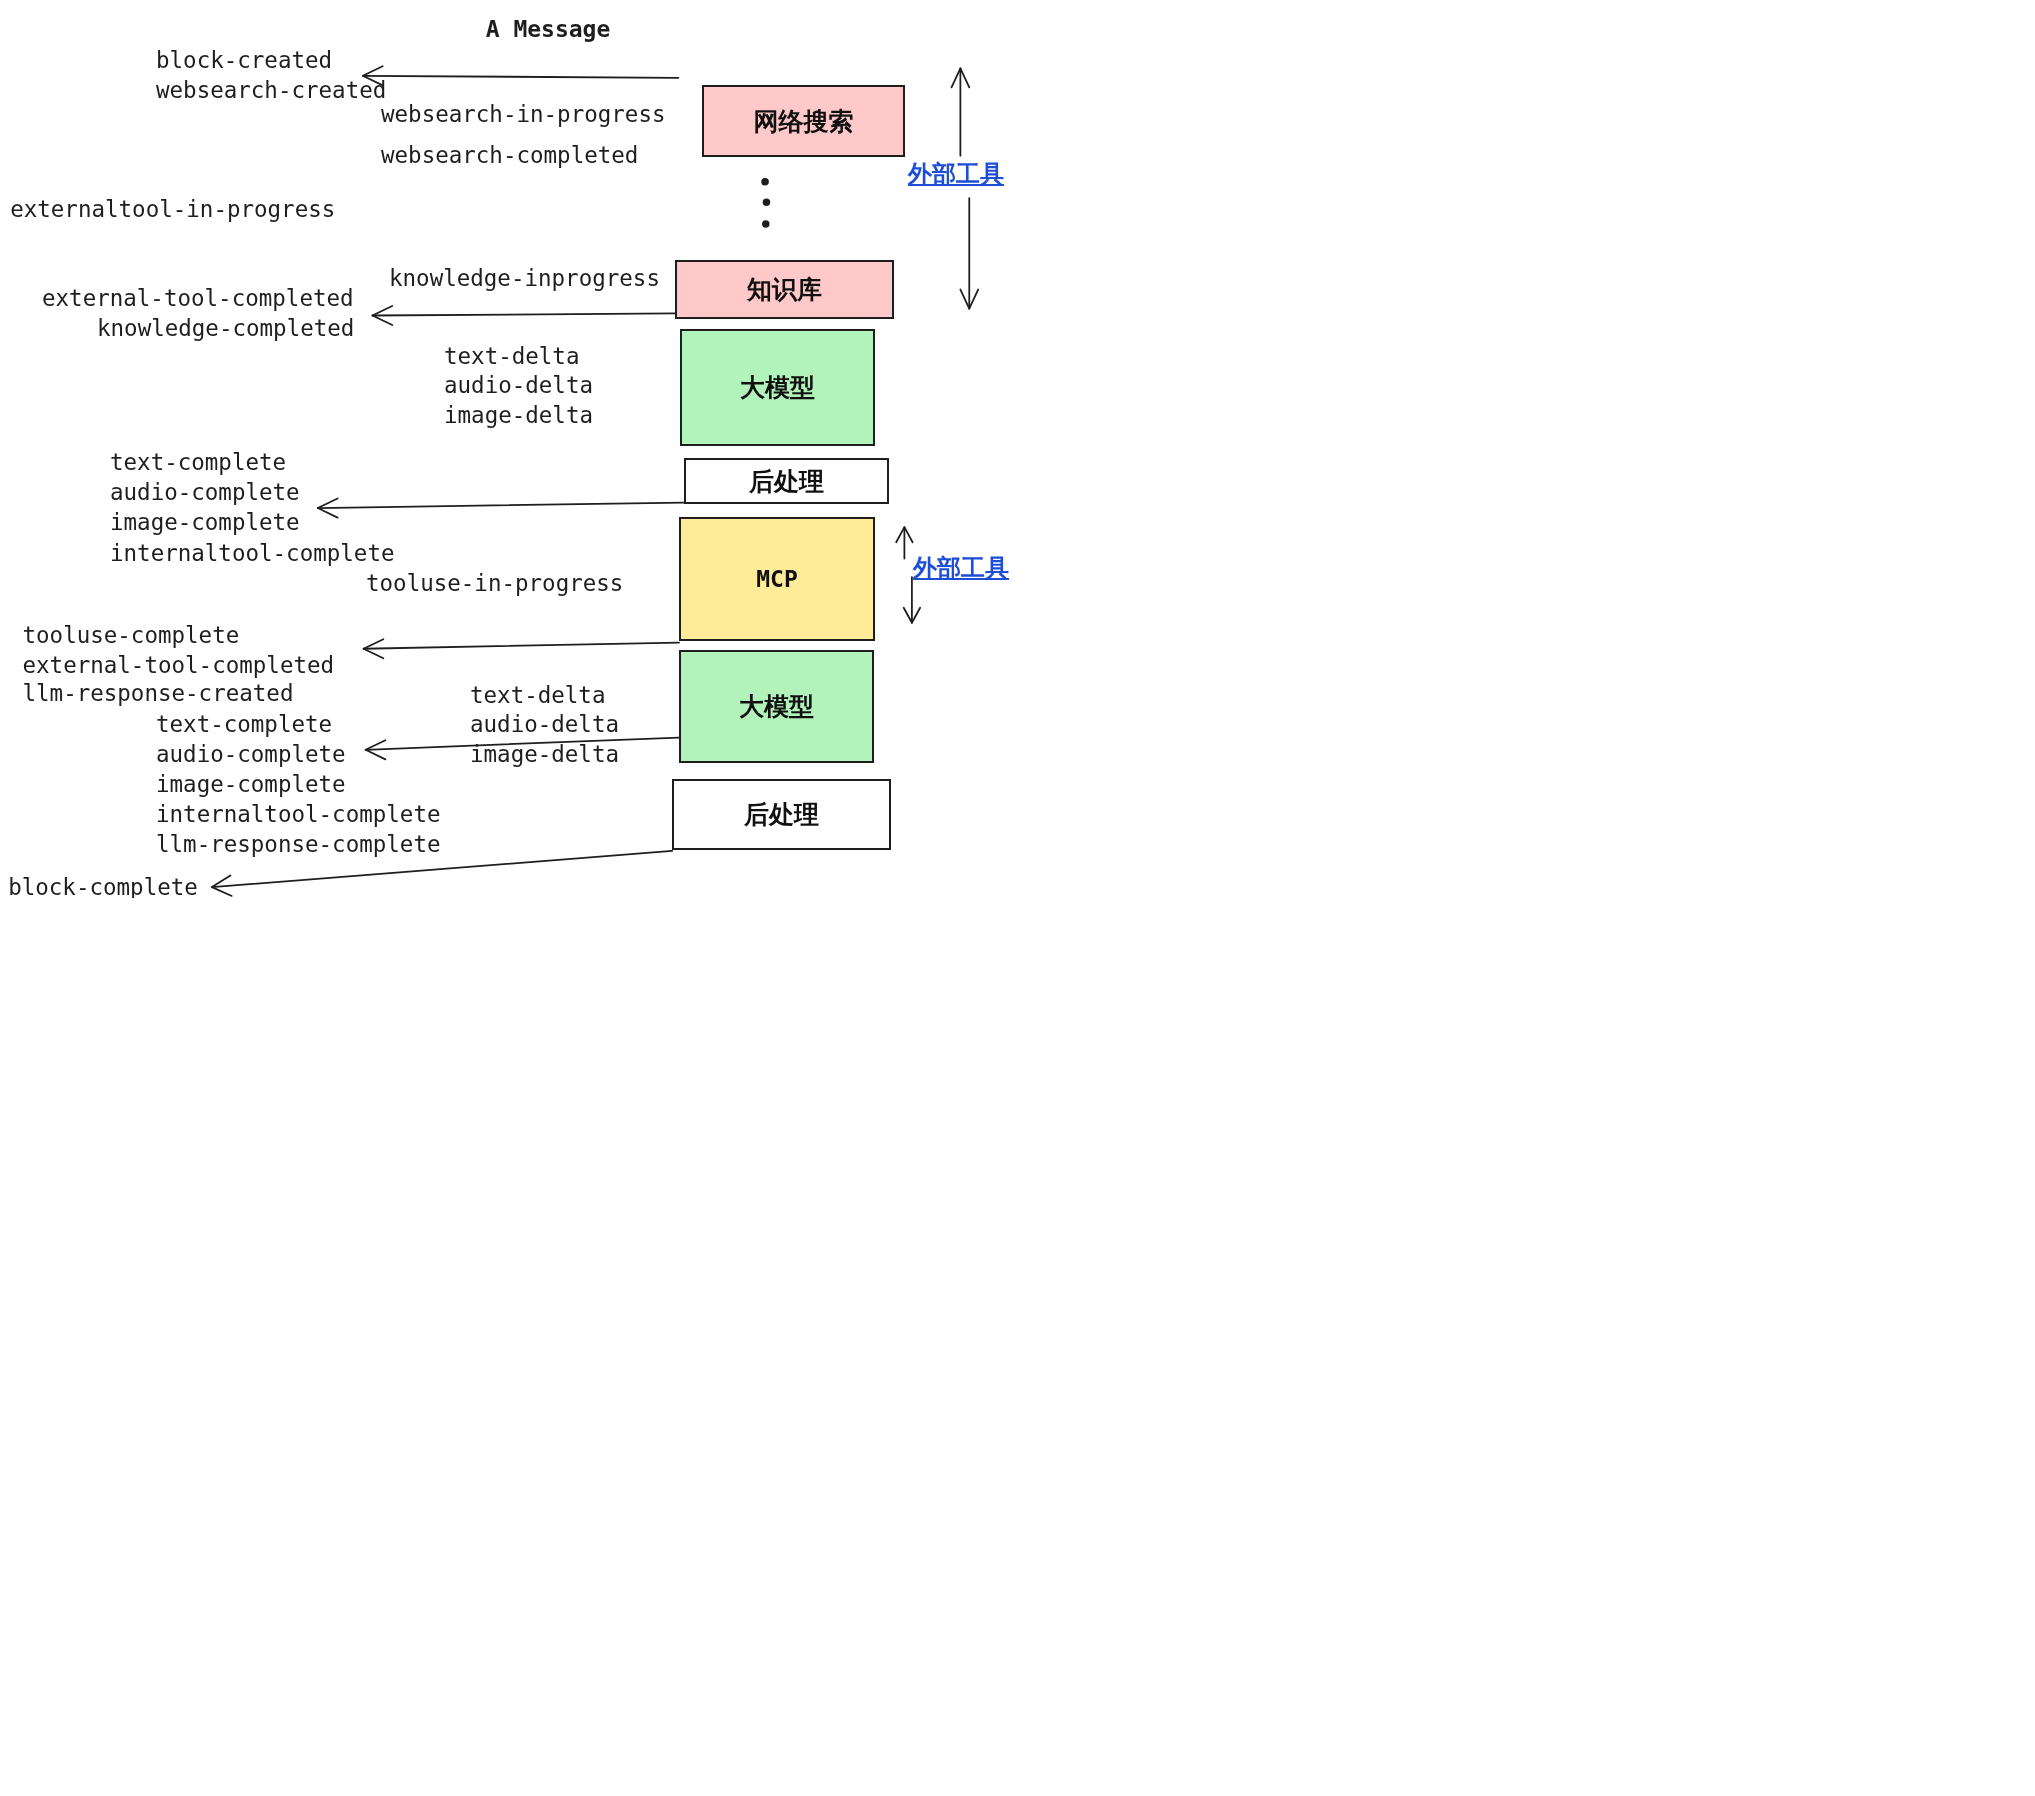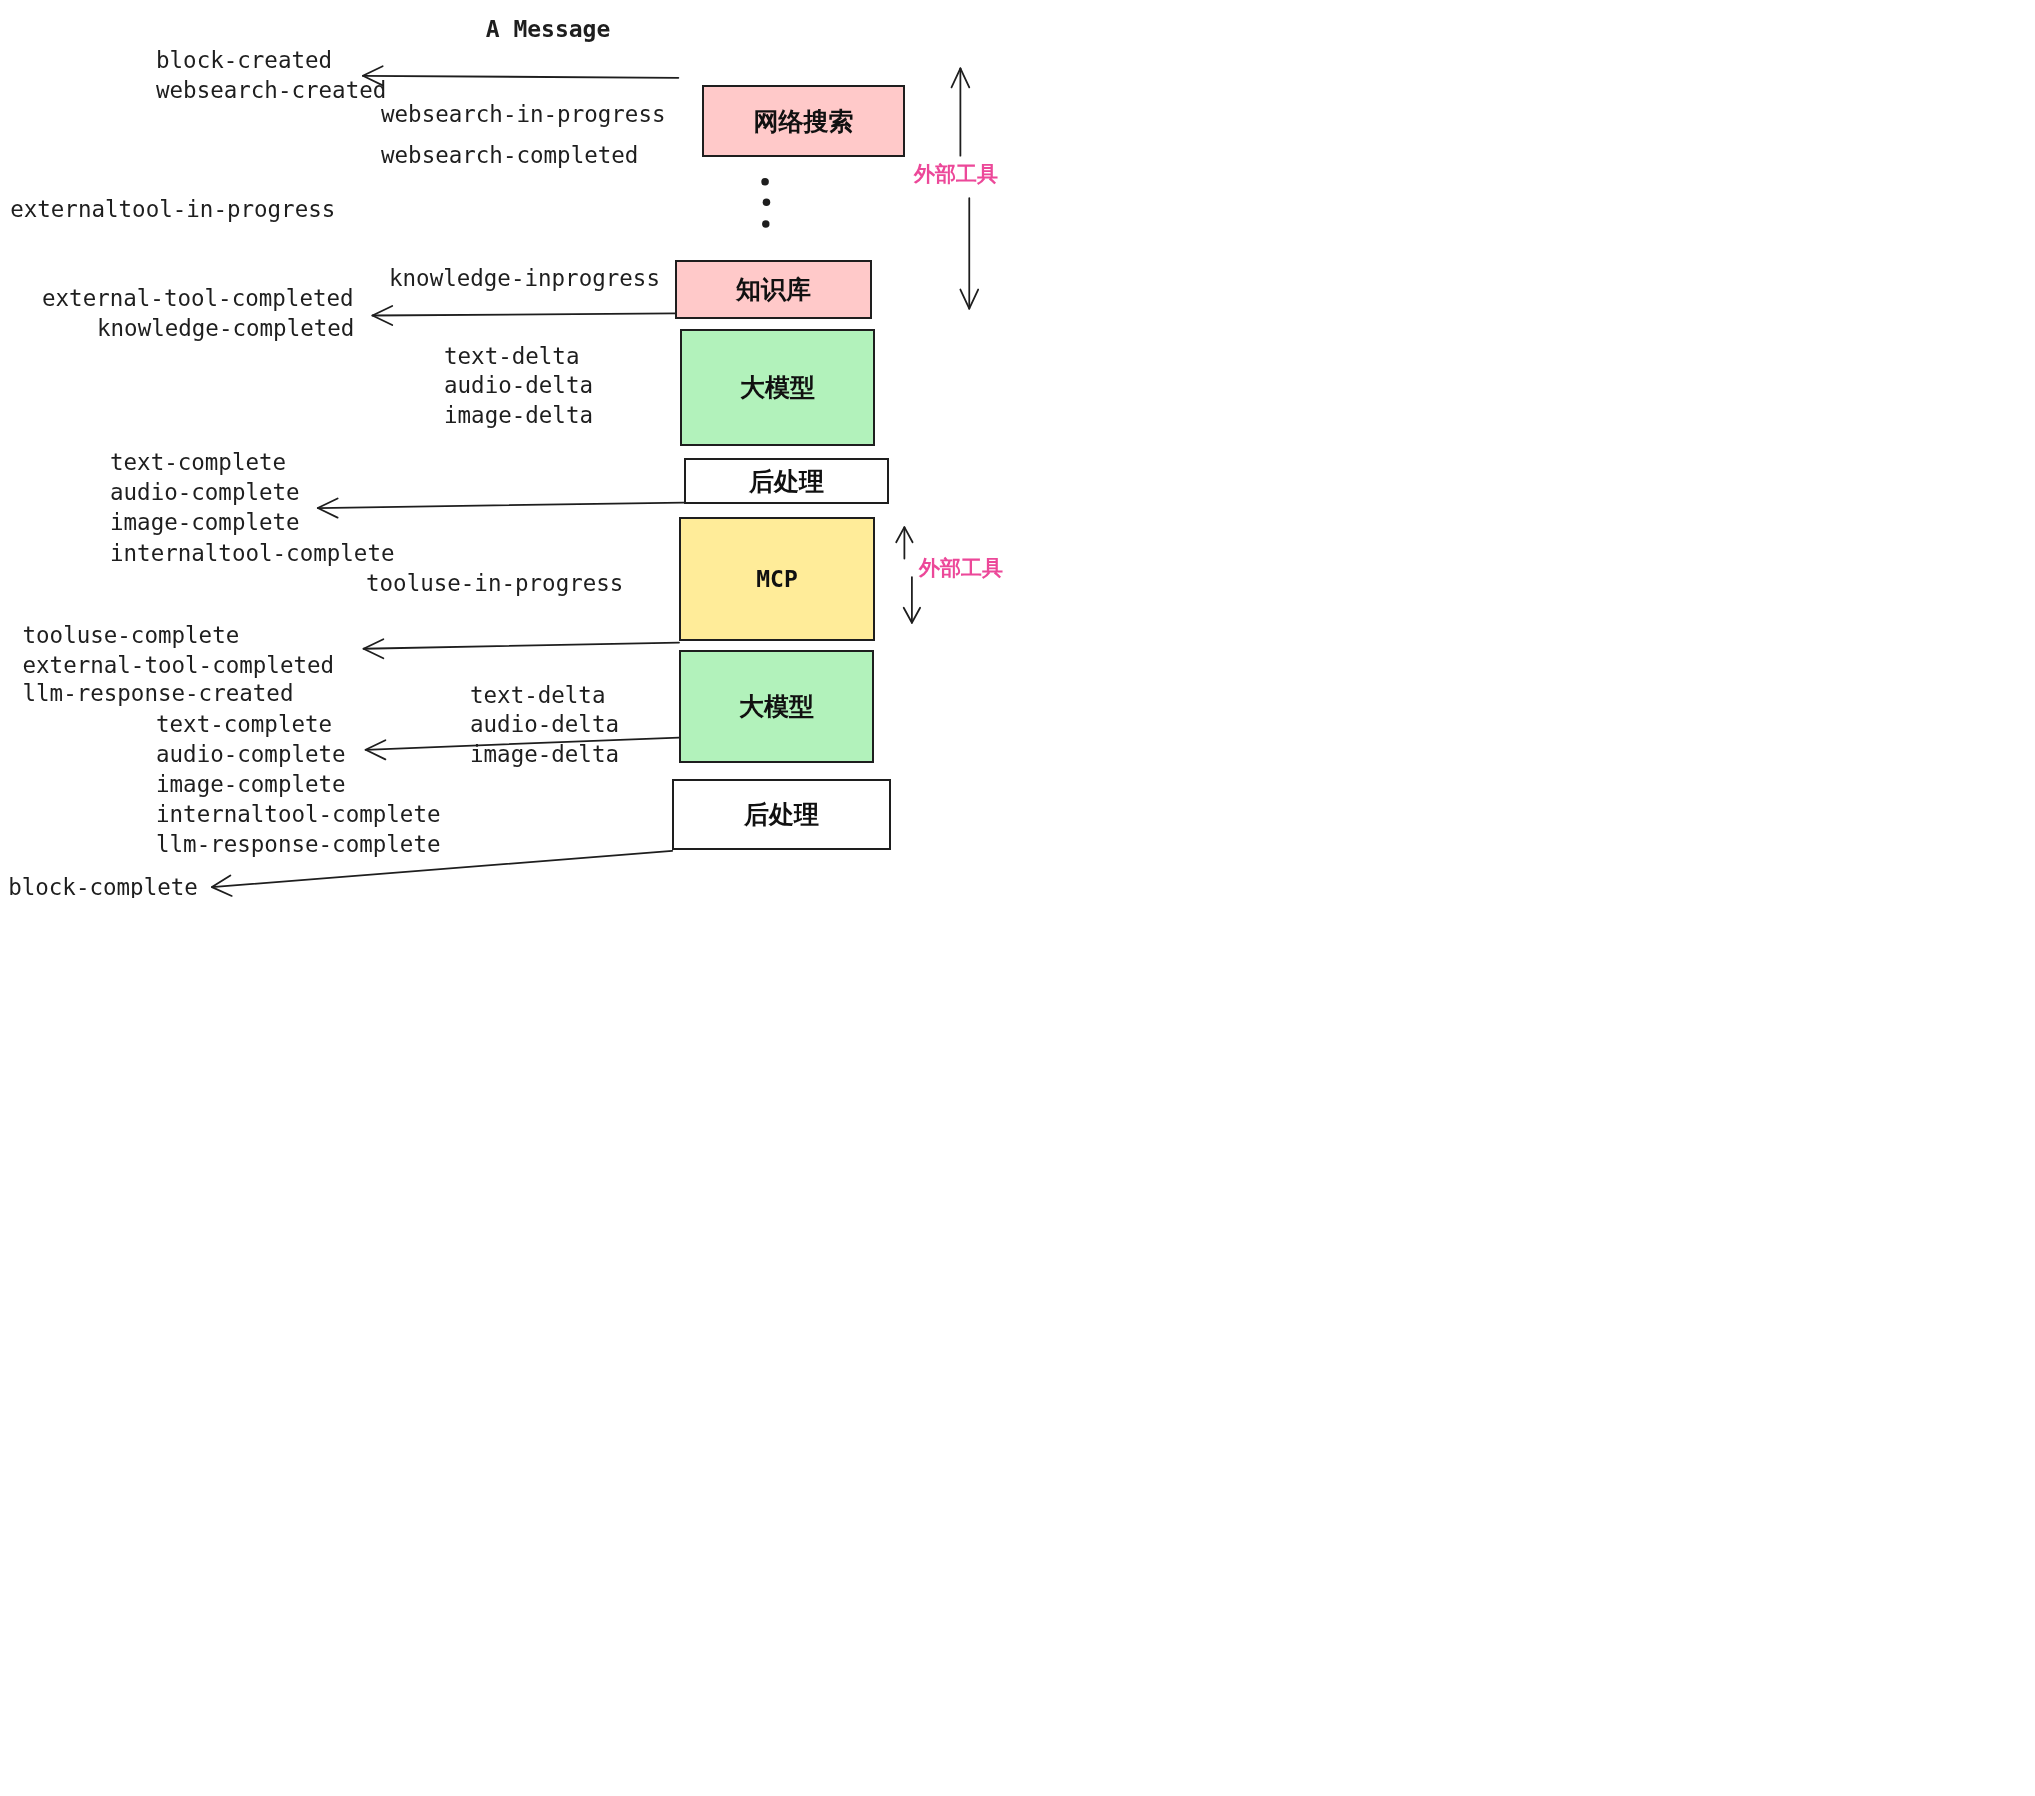--- a/index.html
+++ b/index.html
@@ -19,22 +19,22 @@
     position:absolute;box-sizing:border-box;border:2px solid #1e1e1e;
     display:flex;align-items:center;justify-content:center;
   }
   .box .lbl{
     font-family:"DejaVu Sans", sans-serif;font-size:25px;font-weight:600;
     color:#111;white-space:nowrap;
   }
   .box .lbl.mono{font-family:"DejaVu Sans Mono", monospace;font-weight:bold;font-size:23px;}
   .anno{
     position:absolute;transform:translate(-50%,-50%);
-    font-family:"DejaVu Sans", sans-serif;font-size:21px;font-weight:600;
-    color:#ec4899;white-space:nowrap;
+    font-family:"DejaVu Sans", sans-serif;font-size:24px;font-weight:600;
+    color:#1d4ed8;white-space:nowrap;text-decoration:underline;
   }
   svg.overlay{position:absolute;left:0;top:0;width:1018px;height:898px;}
   svg .ln{stroke:#1e1e1e;stroke-width:2.6;fill:none;stroke-linecap:round;stroke-linejoin:round;}
 </style>
 </head>
 <body>
 
 <svg class="overlay" viewBox="0 0 1490 1315" width="1018" height="898">
 
   <g>
@@ -119,21 +119,21 @@
 <div class="ev" style="left:156px;top:724px">text-complete</div>
 <div class="ev" style="left:156px;top:754px">audio-complete</div>
 <div class="ev" style="left:156px;top:784px">image-complete</div>
 <div class="ev" style="left:156px;top:814px">internaltool-complete</div>
 <div class="ev" style="left:156px;top:844px">llm-response-complete</div>
 <div class="ev" style="left:8.2px;top:887px">block-complete</div>
 
 <div class="box" style="left: 702px; top: 85px; width: 203px; height: 72px; background: rgb(255, 201, 201);">
   <span class="lbl">网络搜索</span>
 </div>
-<div class="box" style="left: 675px; top: 260px; width: 197px; height: 59px; background: rgb(255, 201, 201);">
+<div class="box" style="left: 675px; top: 260px; width: 219px; height: 59px; background: rgb(255, 201, 201);">
   <span class="lbl">知识库</span>
 </div>
 <div class="box" style="left: 680px; top: 329px; width: 195px; height: 117px; background: rgb(178, 242, 187);">
   <span class="lbl">大模型</span>
 </div>
 <div class="box" style="left: 684px; top: 458px; width: 205px; height: 46px; background: rgb(255, 255, 255);">
   <span class="lbl">后处理</span>
 </div>
 <div class="box" style="left: 679px; top: 517px; width: 196px; height: 124px; background: rgb(255, 236, 153);">
   <span class="lbl mono">MCP</span>

